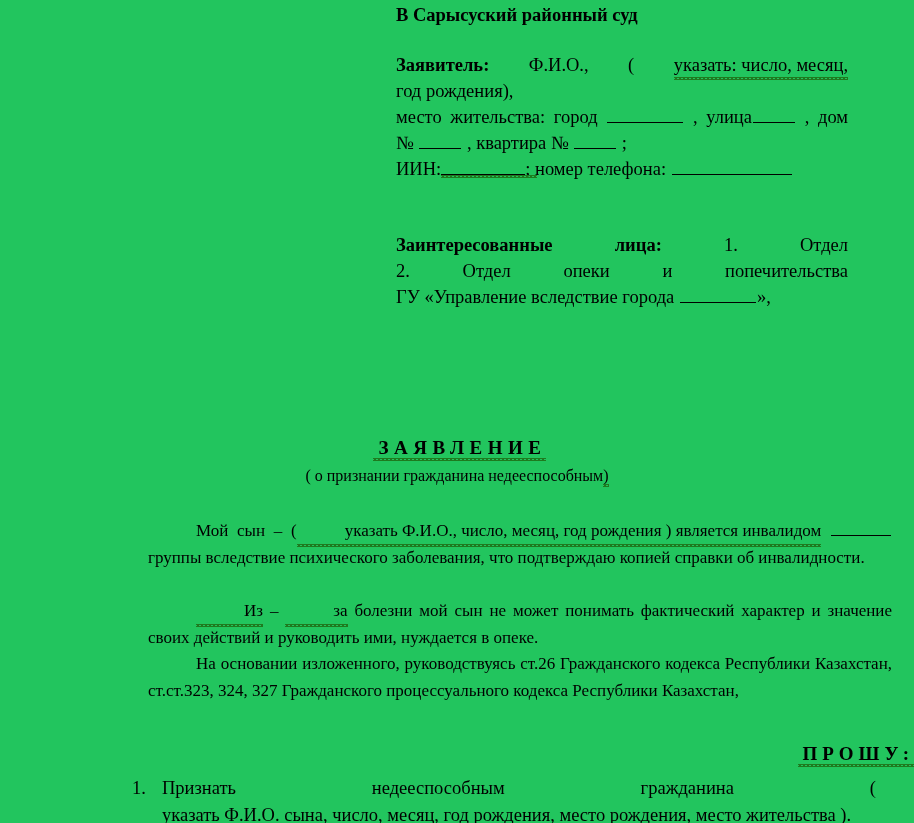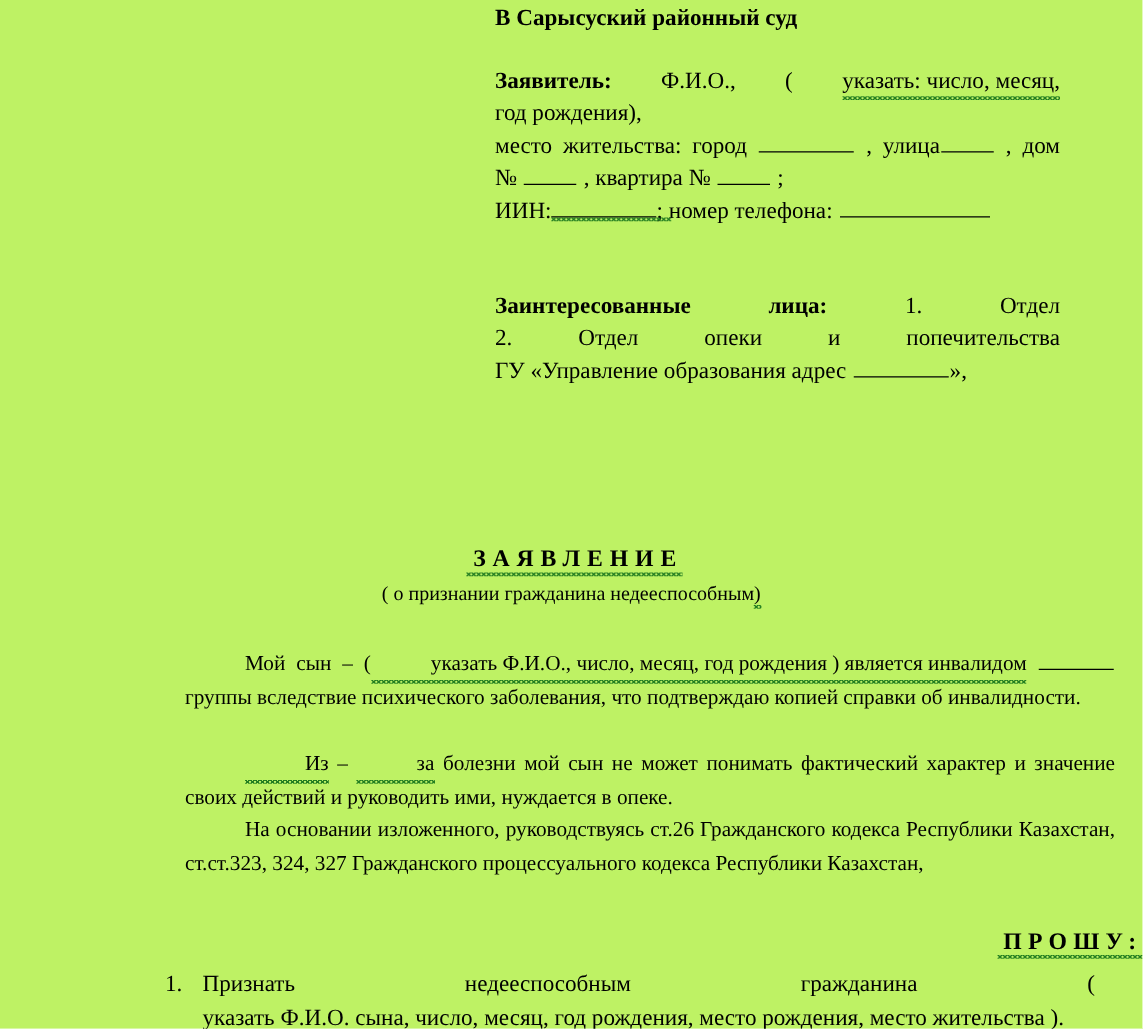--- a/index.html
+++ b/index.html
@@ -13,21 +13,21 @@
     height: 823px;
     overflow: hidden;
     font-family: "Liberation Serif", "DejaVu Serif", serif;
     color: #000000;
   }
 
   .page {
     position: relative;
     width: 914px;
     height: 823px;
-    background: #bef264;
+    background: #22c55e;
   }
 
   
   .header-block {
     position: absolute;
     left: 396px;
     width: 452px;
     font-size: 18.5px;
     line-height: 26px;
     text-align: justify;
@@ -220,21 +220,21 @@
       <span>Отдел</span>
     </span>
     <span class="hb-line just">
       <span>2.</span>
       <span>Отдел</span>
       <span>опеки</span>
       <span>и</span>
       <span>попечительства</span>
     </span>
     <span class="hb-line last">
-      <span>ГУ «Управление образования адрес</span>
+      <span>ГУ «Управление вследствие города</span>
       <span class="blank b-lg"></span><span>»,</span>
     </span>
   </div>
 
   <div class="title-main">
     <span class="sq">
       <span>ЗАЯВЛЕНИЕ</span>
     </span>
   </div>
 

